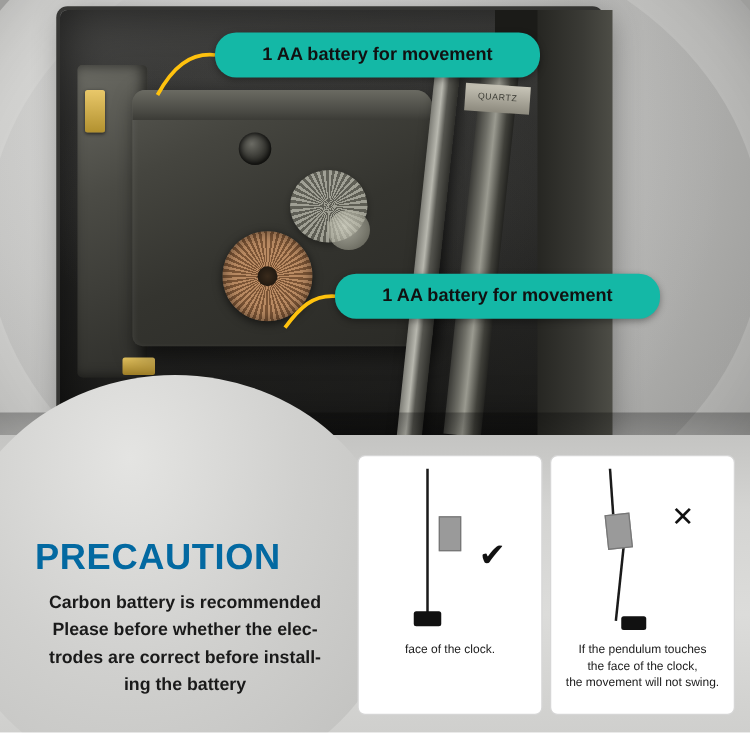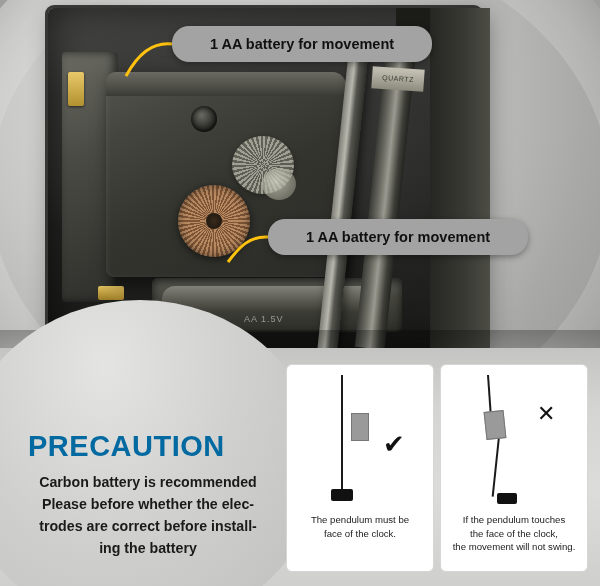--- a/index.html
+++ b/index.html
@@ -261,21 +261,21 @@
     position: absolute;
     left: -40px; top: 300px;
     width: 360px; height: 330px;
     border-radius: 50%;
     background: radial-gradient(ellipse at 40% 20%, #e4e4e2 0%, #d0d0ce 45%, #bdbdbb 100%);
   }
 
   
   .pill {
     position: absolute;
-    background: #a3a3a3;
+    background: #14b8a6;
     color: #111111;
     font-weight: bold;
     border-radius: 17px;
     display: flex;
     align-items: center;
     justify-content: center;
     box-shadow: 0 2px 6px rgba(0,0,0,0.35);
     white-space: nowrap;
   }
   #pill-1 {
@@ -374,24 +374,20 @@
 
     <div class="movement">
       <div class="movement-top-lip"></div>
       <div class="movement-hole"></div>
     </div>
 
     <div class="gear-pale"></div>
     <div class="gear-pale2"></div>
     <div class="gear"></div>
 
-    <div class="battery-trough">
-      <div class="battery-cell"></div>
-      <div class="battery-label">AA 1.5V</div>
-    </div>
 
     <div class="notch"></div>
     <div class="right-wall"></div>
     <div class="rod"></div>
     <div class="rod-green"></div>
     <div class="rod2"></div>
     <div class="label-plate">QUARTZ</div>
 
     <div class="shelf-shadow"></div>
     <div class="shelf"></div>
@@ -425,21 +421,20 @@
 
       <div class="p-rod" style="left:54px;top:10px;width:2px;height:120px;"></div>
 
       <div class="p-bob" style="left:44px;top:124px;width:22px;height:12px;"></div>
 
       <div class="p-plate" style="left:64px;top:48px;width:16px;height:26px;"></div>
 
       <div class="tick" style="left:96px;top:66px;font-size:26px;color:#111;line-height:1;">✔</div>
     </div>
     <div class="card-caption">
-      <div>The pendulum must be</div>
       <div>face of the clock.</div>
     </div>
   </div>
 
   <div class="card" id="card-right">
     <div class="card-figure">
       <div class="p-rod" style="left:46px;top:10px;width:2px;height:56px;transform:rotate(-4deg);transform-origin:top center;"></div>
       <div class="p-rod" style="left:58px;top:62px;width:2px;height:70px;transform:rotate(6deg);transform-origin:top center;"></div>
       <div class="p-bob" style="left:56px;top:128px;width:20px;height:11px;"></div>
       <div class="p-plate" style="left:44px;top:46px;width:18px;height:26px;transform:rotate(-6deg);"></div>

